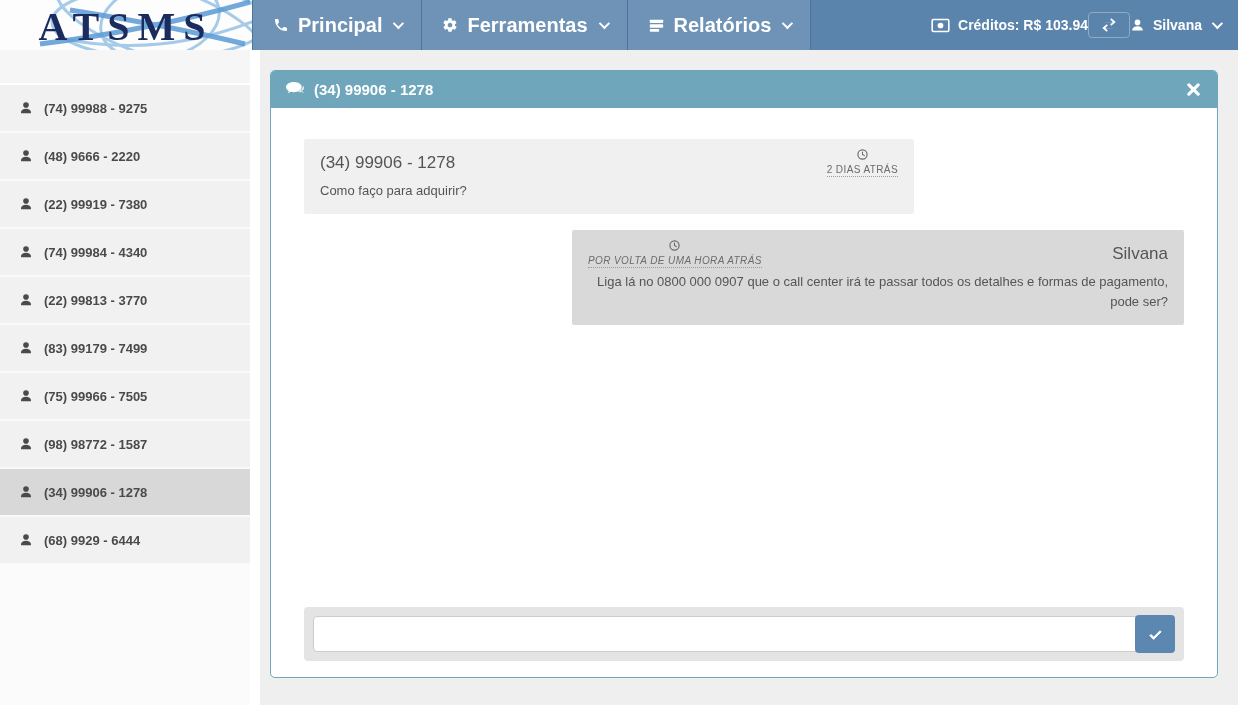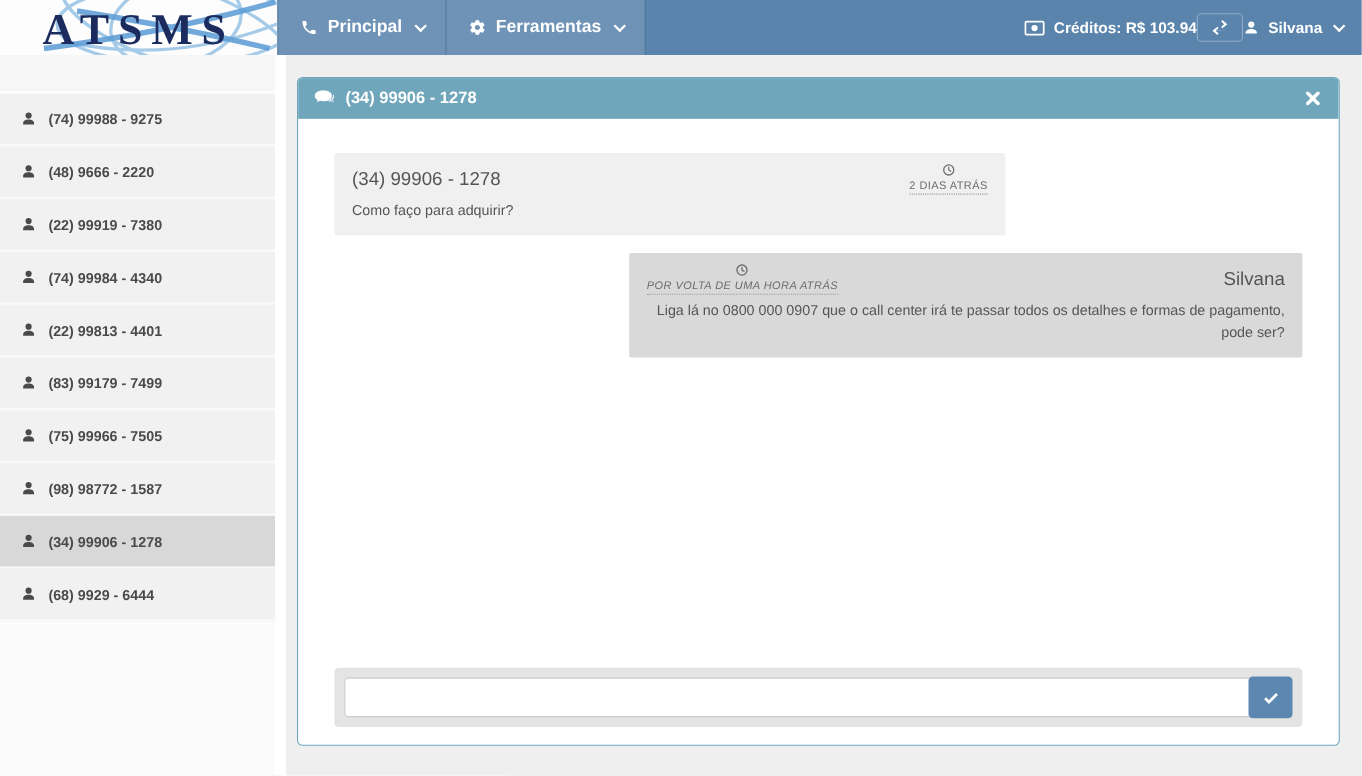--- a/index.html
+++ b/index.html
@@ -6,21 +6,21 @@
   html,body { width:1238px; height:705px; overflow:hidden; }
   body { font-family:"Liberation Sans", sans-serif; background:#efefef; }
 
   
   .topbar { display:flex; height:50px; width:100%; }
   .logo-box { width:252px; height:50px; background:#fdfdfd; flex-shrink:0; position:relative; overflow:hidden; }
   .navbar { flex:1; background:var(--nav-bg,#5b84ad); display:flex; align-items:stretch; }
   .nav-item { display:flex; align-items:center; gap:9px; padding:0 20px; background:var(--nav-item-bg,#6e93b6);
               border-right:1px solid #4d7399; cursor:pointer; }
   .nav-item:first-child { border-left:1px solid #4d7399; }
-  .nav-item .lbl { color:#fff; font-size:16px; font-weight:600; }
+  .nav-item .lbl { color:#fff; font-size:20px; font-weight:600; }
   .nav-spacer { flex:1; }
   .nav-right { display:flex; align-items:center; padding-right:18px; }
   .credits { display:flex; align-items:center; gap:8px; color:#fff; font-size:14px; font-weight:700; }
   .swap-btn { border:1px solid #8fabc7; border-radius:4px; padding:5px 11px; background:transparent;
               display:flex; align-items:center; cursor:pointer; }
   .user-menu { display:flex; align-items:center; gap:8px; color:#fff; font-size:14px; font-weight:700; cursor:pointer; }
   .chev { width:8px; height:8px; border-right:2px solid #fff; border-bottom:2px solid #fff;
           transform:rotate(45deg) translateY(-2px); display:inline-block; margin-left:2px; }
 
   
@@ -93,20 +93,29 @@
       <span class="lbl">Principal</span>
       <span class="chev"></span>
     </div>
     <div class="nav-item">
       <svg width="16" height="16" viewBox="0 0 24 24" fill="#fff">
         <path d="M19.4 13c0-.3.1-.6.1-1s0-.7-.1-1l2.1-1.6c.2-.2.3-.5.1-.7l-2-3.5c-.1-.2-.4-.3-.6-.2l-2.5 1c-.5-.4-1.1-.7-1.7-1l-.4-2.6c0-.2-.2-.4-.5-.4h-4c-.2 0-.4.2-.5.4l-.4 2.6c-.6.2-1.1.6-1.7 1l-2.5-1c-.2-.1-.5 0-.6.2l-2 3.5c-.1.2-.1.5.1.7L4.5 11c0 .3-.1.6-.1 1s0 .7.1 1l-2.1 1.6c-.2.2-.3.5-.1.7l2 3.5c.1.2.4.3.6.2l2.5-1c.5.4 1.1.7 1.7 1l.4 2.6c0 .2.2.4.5.4h4c.2 0 .4-.2.5-.4l.4-2.6c.6-.2 1.2-.6 1.7-1l2.5 1c.2.1.5 0 .6-.2l2-3.5c.1-.2.1-.5-.1-.7L19.4 13zM12 15.5c-1.9 0-3.5-1.6-3.5-3.5s1.6-3.5 3.5-3.5 3.5 1.6 3.5 3.5-1.6 3.5-3.5 3.5z"></path>
       </svg>
       <span class="lbl">Ferramentas</span>
       <span class="chev"></span>
     </div>
+    <div class="nav-item">
+      <svg width="17" height="16" viewBox="0 0 24 24" fill="#fff">
+        <rect x="2" y="4" width="20" height="5" rx="1"></rect>
+        <rect x="2" y="11" width="20" height="5" rx="1"></rect>
+        <rect x="2" y="18" width="14" height="4" rx="1"></rect>
+      </svg>
+      <span class="lbl">Relatórios</span>
+      <span class="chev"></span>
+    </div>
     <div class="nav-spacer"></div>
     <div class="nav-right">
       <div class="credits">
         <svg width="19" height="15" viewBox="0 0 24 18">
           <rect x="1.5" y="1.5" width="21" height="15" rx="1.5" fill="none" stroke="#fff" stroke-width="2"></rect>
           <circle cx="12" cy="9" r="3.6" fill="#fff"></circle>
         </svg>
         <span>Créditos: R$ 103.94</span>
       </div>
       <button class="swap-btn">
@@ -162,21 +171,21 @@
       <path d="M12 13.2c-4.8 0-8.5 2.5-8.5 5.6V21h17v-2.2c0-3.1-3.7-5.6-8.5-5.6z"></path>
     </svg>
     <span class="num">(74) 99984 - 4340</span>
   </div>
 
   <div class="contact">
     <svg width="14" height="14" viewBox="0 0 24 24" fill="#4a4a4a">
       <circle cx="12" cy="6.8" r="4.8"></circle>
       <path d="M12 13.2c-4.8 0-8.5 2.5-8.5 5.6V21h17v-2.2c0-3.1-3.7-5.6-8.5-5.6z"></path>
     </svg>
-    <span class="num">(22) 99813 - 4401</span>
+    <span class="num">(22) 99813 - 3770</span>
   </div>
 
   <div class="contact">
     <svg width="14" height="14" viewBox="0 0 24 24" fill="#4a4a4a">
       <circle cx="12" cy="6.8" r="4.8"></circle>
       <path d="M12 13.2c-4.8 0-8.5 2.5-8.5 5.6V21h17v-2.2c0-3.1-3.7-5.6-8.5-5.6z"></path>
     </svg>
     <span class="num">(83) 99179 - 7499</span>
   </div>
 

